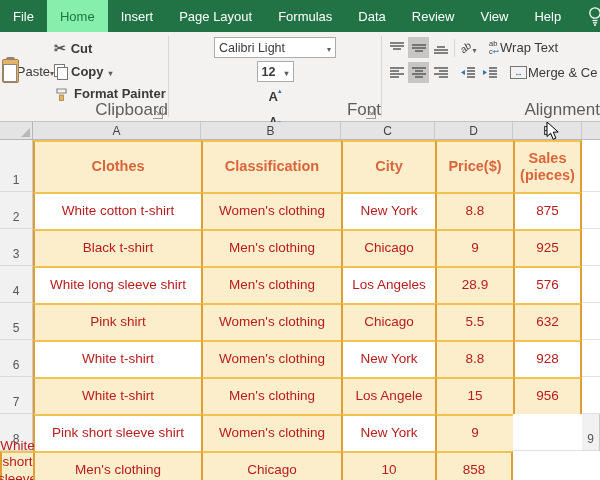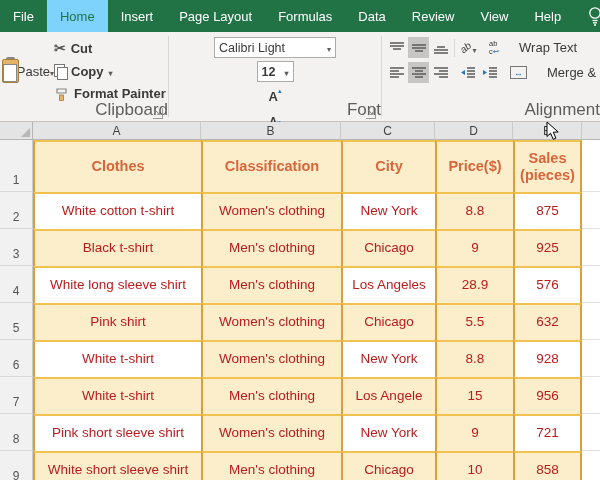--- a/index.html
+++ b/index.html
@@ -3,21 +3,21 @@
 <meta charset="utf-8">
 <style>
   * { margin:0; padding:0; box-sizing:border-box; }
   html,body { width:600px; height:480px; overflow:hidden; }
   body { position:relative; font-family:"Liberation Sans", sans-serif; background:#fff; }
 
   
   .titlebar { position:absolute; top:0; left:0; width:600px; height:32px;
     background:#217346; display:flex; align-items:stretch; color:#fff; font-size:13px; }
   .tab { display:flex; align-items:center; padding:0 13px; cursor:default; white-space:nowrap; }
-  .tab.active { background:#7dd3fc; color:#217346; }
+  .tab.active { background:#86efac; color:#217346; }
   .bulb { margin-left:auto; display:flex; align-items:center; padding:0 14px; }
 
   
   .ribbon { position:absolute; top:32px; left:0; width:600px; height:90px;
     background:#F3F2F1; border-bottom:1px solid #C6C4C2; display:flex; color:#3B3A39; }
   .rgroup { position:relative; padding:3px 2px 17px; }
   .vsep { width:1px; background:#D8D6D4; margin:4px 0; }
   .rfoot { position:absolute; bottom:1px; left:0; right:0; text-align:right;
     font-size:17px; color:#605E5C; }
   .launcher { position:absolute; right:5px; bottom:2px; font-size:9px; color:#7A7876;
@@ -67,21 +67,21 @@
   .bucket-ic { width:13px; height:9px; background:#8A8886; transform:rotate(-18deg);
     border-radius:1px 4px 1px 1px; }
   .ybar { width:13px; height:4px; background:#FFE535; margin-top:1px; }
   .fontcolor-ic::before { content:"A"; font-size:13px; font-weight:bold; color:#3B3A39; line-height:11px; }
   .rbar { width:13px; height:4px; background:#E03C31; margin-top:1px; }
 
   
   .g-align { flex:1; overflow:hidden; }
   .arow { display:flex; align-items:center; gap:1px; padding:2px 2px; }
   .al-ic { display:block; }
-  .wrap-btn, .merge-btn { display:flex; align-items:center; gap:20px; font-size:13px;
+  .wrap-btn, .merge-btn { display:flex; align-items:center; gap:1px; font-size:13px;
     margin-left:9px; white-space:nowrap; }
   .wrap-ic { font-size:7.5px; line-height:1.05; color:#3B3A39; text-align:left; }
   .wrap-ic .l1::before { content:"ab"; }
   .wrap-ic .l2::before { content:"c"; }
   .wrap-ic .l2::after  { content:"↩"; color:#2E75B6; }
   .wrap-ic span { display:block; }
   .merge-ic { width:17px; height:13px; border:1px solid #767674; display:flex;
     align-items:center; justify-content:center; }
   .merge-ic::before { content:"↔"; font-size:9px; color:#2E75B6; }
   .orient-ic { font-size:10px; color:#3B3A39; display:inline-block;
@@ -379,21 +379,20 @@
   <div class="dc tan">Los Angele</div>
   <div class="dc tan">15</div>
   <div class="dc tan colE">956</div>
   <div class="fill"></div>
 
   <div class="rh">8</div>
   <div class="dc">Pink short sleeve shirt</div>
   <div class="dc tan">Women's clothing</div>
   <div class="dc">New York</div>
   <div class="dc tan">9</div>
-  <div class="dc colE">721</div>
   <div class="fill"></div>
 
   <div class="rh">9</div>
   <div class="dc tan">White short sleeve shirt</div>
   <div class="dc tan">Men's clothing</div>
   <div class="dc tan">Chicago</div>
   <div class="dc tan">10</div>
   <div class="dc tan colE">858</div>
   <div class="fill"></div>
 </div>

